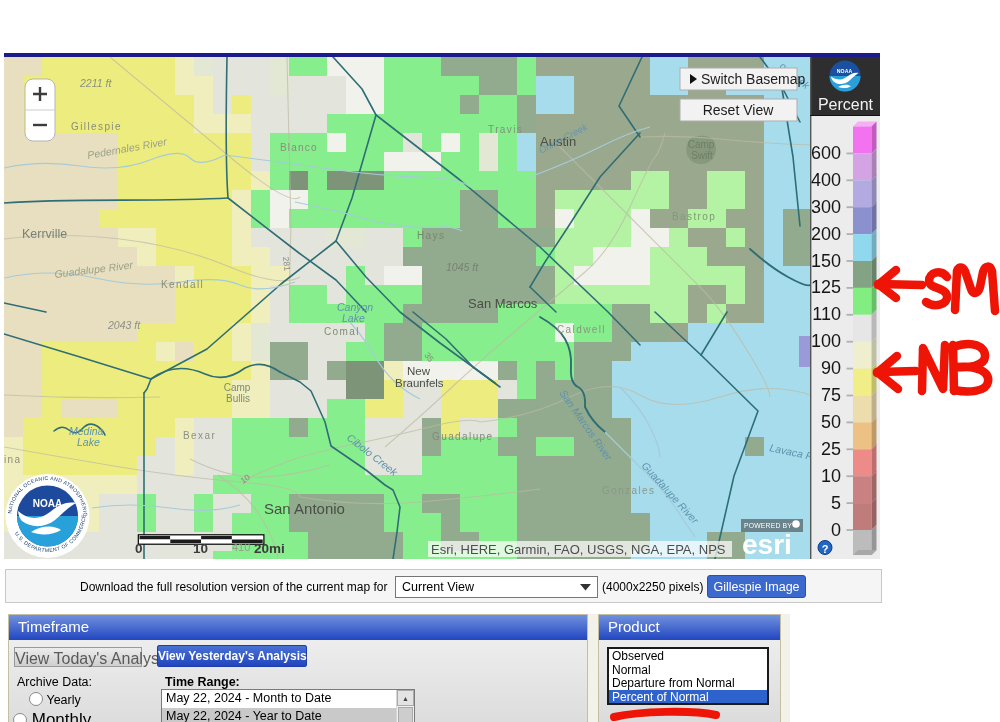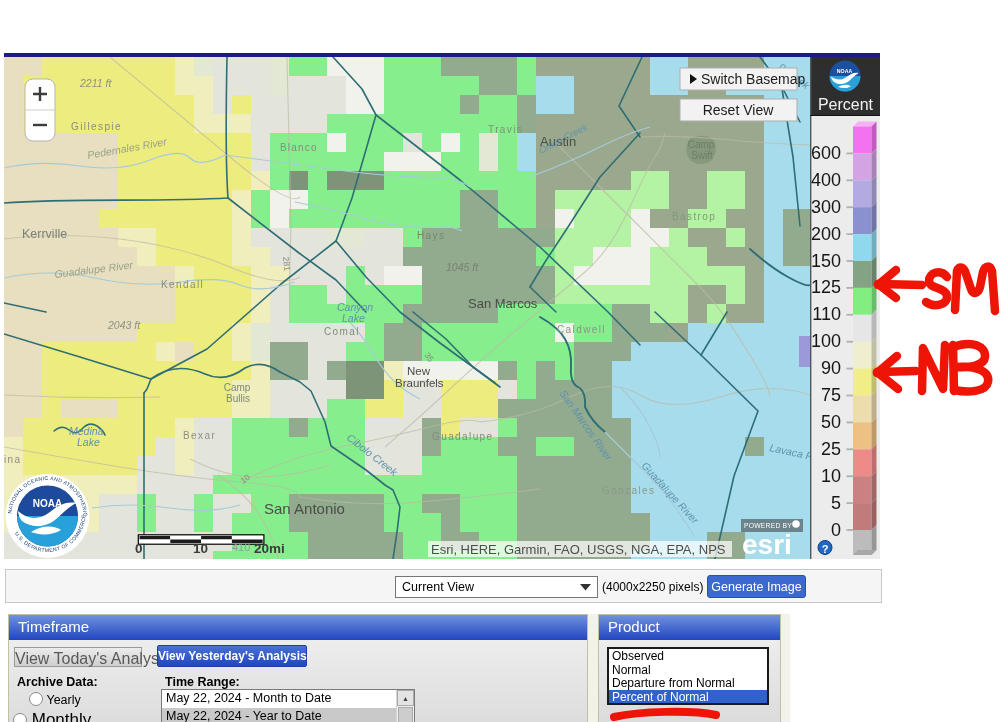--- a/index.html
+++ b/index.html
@@ -596,37 +596,38 @@
       <text x="841" y="454.7" font-size="18" font-family="Liberation Sans, sans-serif" fill="#161616" text-anchor="end">10</text>
       <line x1="846.5" y1="476.1" x2="853" y2="476.1" stroke="#b0b0b0" stroke-width="1.8"></line>
       <text x="841" y="481.6" font-size="18" font-family="Liberation Sans, sans-serif" fill="#161616" text-anchor="end">5</text>
       <line x1="846.5" y1="503.0" x2="853" y2="503.0" stroke="#b0b0b0" stroke-width="1.8"></line>
       <text x="841" y="508.5" font-size="18" font-family="Liberation Sans, sans-serif" fill="#161616" text-anchor="end">0</text>
       <circle cx="825" cy="520.5" r="7" fill="#2268c2" stroke="#0b3f86" stroke-width="1"></circle>
       <text x="825" y="525.5" font-size="11" font-weight="bold" font-family="Liberation Sans, sans-serif" fill="#fff" text-anchor="middle">?</text>
 </svg>
 
 <div style="position:absolute;left:5px;top:542px;width:877px;height:34px;background:#f5f5f5;border:1px solid #c8c8c8;font-size:12px;color:#000;box-sizing:border-box">
+  <span style="position:absolute;left:74px;top:10px">Download the full resolution version of the current map for</span>
   <span style="position:absolute;left:389px;top:6px;width:203px;height:22px;background:#fff;border:1px solid #767676;box-sizing:border-box;padding:3px 0 0 6px;font-size:12.5px">Current View
     <svg width="11" height="7" style="position:absolute;right:6px;top:7px">
           <path d="M0,0 L5.5,6.5 L11,0 z" fill="#333"></path>
         </svg>
   </span>
   <span style="position:absolute;left:596px;top:10px">(4000x2250 pixels)</span>
-  <span style="position:absolute;left:701px;top:5px;width:99px;height:23px;background:#3c69cd;border:1px solid #2b50a8;border-radius:3px;color:#fff;text-align:center;padding-top:4px;box-sizing:border-box;font-size:12.5px">Generate Image</span>
+  <span style="position:absolute;left:701px;top:5px;width:99px;height:23px;background:#3c69cd;border:1px solid #2b50a8;border-radius:3px;color:#fff;text-align:center;padding-top:4px;box-sizing:border-box;font-size:12.5px">Gillespie Image</span>
 </div>
 
 <div style="position:absolute;left:588px;top:587px;width:10px;height:123px;background:#f3f2e8"></div>
 <div style="position:absolute;left:781px;top:587px;width:9px;height:123px;background:#f3f2e8"></div>
 
 <div style="position:absolute;left:8px;top:587px;width:580px;height:123px;background:linear-gradient(#f2f2f2,#dadada);border:1px solid #c2bfa4;box-sizing:border-box">
   <div style="position:absolute;left:0;top:0;width:100%;height:25px;background:linear-gradient(#7191de,#2146c0);color:#fff;font-size:15px;padding:3px 0 0 9px;box-sizing:border-box">Timeframe</div>
   <div style="position:absolute;left:5px;top:32px;width:128px;height:20px;background:linear-gradient(#ececec,#cfcfcf);border:1px solid #999;color:#5a5a5a;font-size:16px;text-align:center;padding-top:2px;box-sizing:border-box;white-space:nowrap">View Today's Analysis</div>
   <div style="position:absolute;left:148px;top:30px;width:150px;height:22px;background:linear-gradient(#4a71d4,#2146c0);border:1px solid #1d3da8;border-radius:2px;color:#fff;font-size:12px;font-weight:bold;text-align:center;padding-top:3px;box-sizing:border-box;white-space:nowrap">View Yesterday's Analysis</div>
-  <div style="position:absolute;left:8px;top:60px;font-size:12.5px;font-weight:bold;color:#000">Archive Data:</div>
+  <div style="position:absolute;left:8px;top:60px;font-size:12.5px;font-weight:normal;color:#000">Archive Data:</div>
   <div style="position:absolute;left:20px;top:77px;font-size:12.5px;white-space:nowrap"><span style="display:inline-block;width:12px;height:12px;border-radius:50%;border:1px solid #8a8a8a;background:#fff;vertical-align:-2px"></span>&nbsp;Yearly</div>
   <div style="position:absolute;left:4px;top:95px;font-size:17px;white-space:nowrap"><span style="display:inline-block;width:12px;height:12px;border-radius:50%;border:1px solid #8a8a8a;background:#fff;vertical-align:-2px"></span>&nbsp;Monthly</div>
   <div style="position:absolute;left:20px;top:113px;font-size:12.5px;white-space:nowrap"><span style="display:inline-block;width:12px;height:12px;border-radius:50%;border:1px solid #8a8a8a;background:#fff;vertical-align:-2px"></span>&nbsp;Daily</div>
   <div style="position:absolute;left:156px;top:60px;font-size:12.5px;font-weight:bold;color:#000">Time Range:</div>
   <div style="position:absolute;left:152px;top:74px;width:252px;height:47px;background:#fff;border:1px solid #7a7a7a;font-size:12.5px;overflow:hidden">
     <div style="padding:1px 0 0 4px;height:18px;box-sizing:border-box;white-space:nowrap">May 22, 2024 - Month to Date</div>
     <div style="padding:1px 0 0 4px;height:18px;box-sizing:border-box;background:#c9c9c9;white-space:nowrap">May 22, 2024 - Year to Date</div>
     <div style="position:absolute;right:0;top:0;width:17px;height:100%;background:#f0f0f0;border-left:1px solid #d5d5d5">
       <div style="width:17px;height:16px;background:#e3e3e3;border:1px solid #aaa;box-sizing:border-box;text-align:center;font-size:7px;color:#444;padding-top:4px">▲</div>
       <div style="width:15px;height:22px;background:#cdcdcd;border:1px solid #aaa;box-sizing:border-box;margin:1px"></div>

